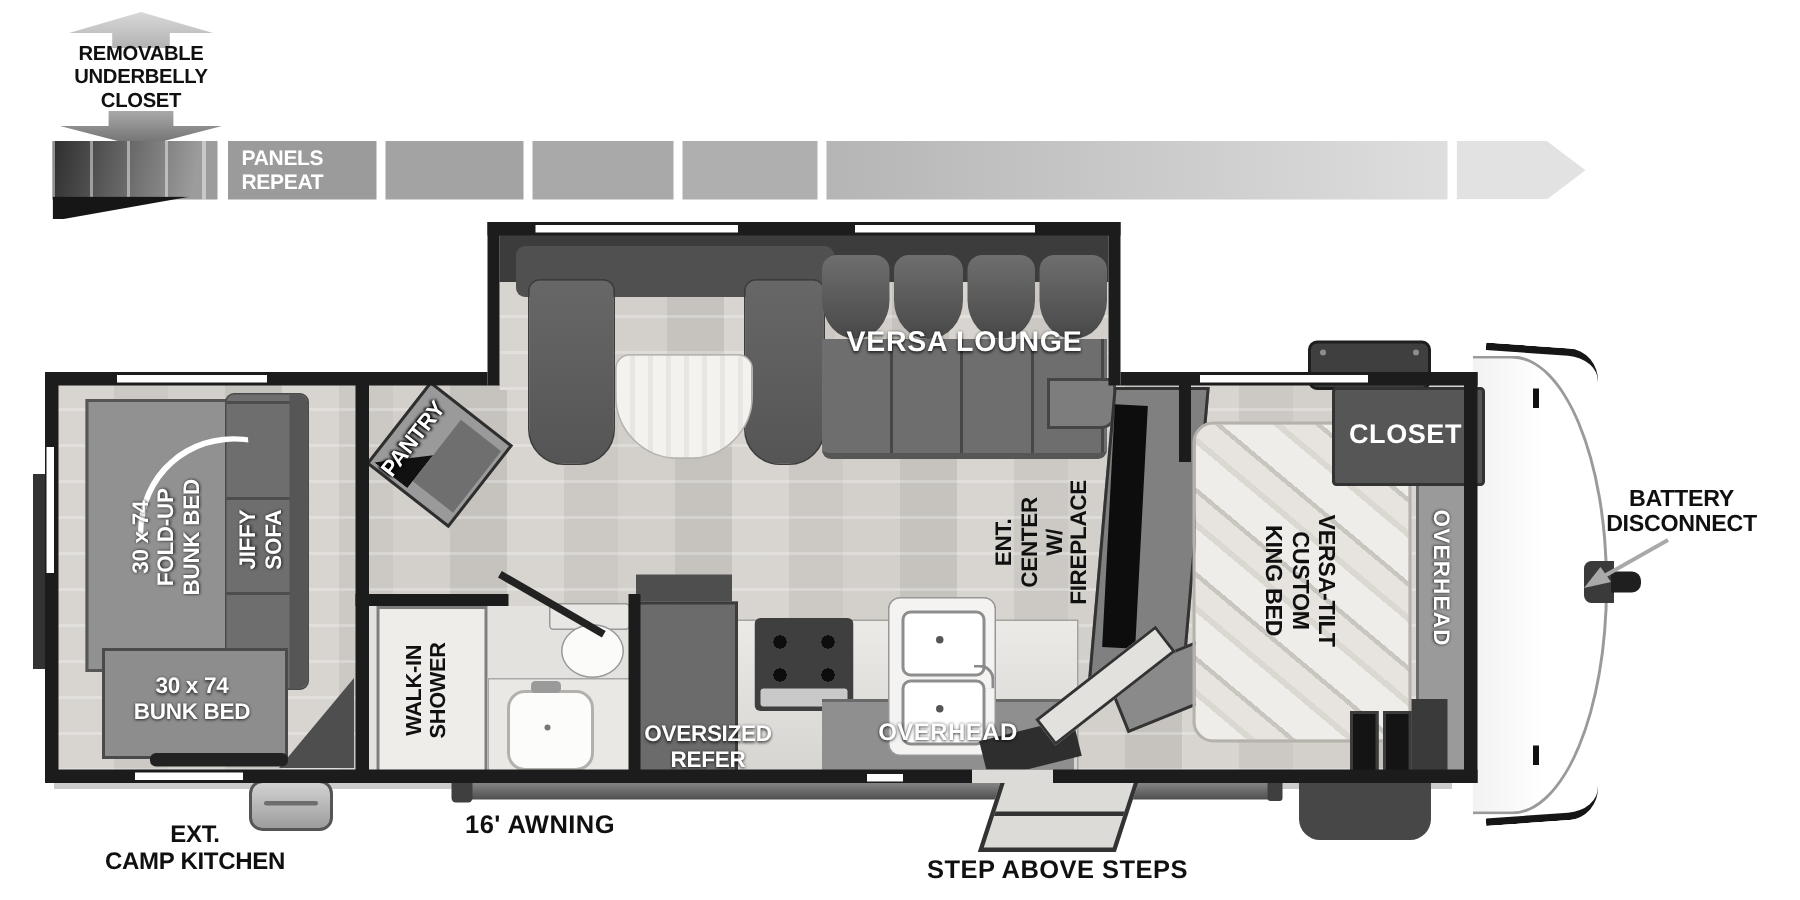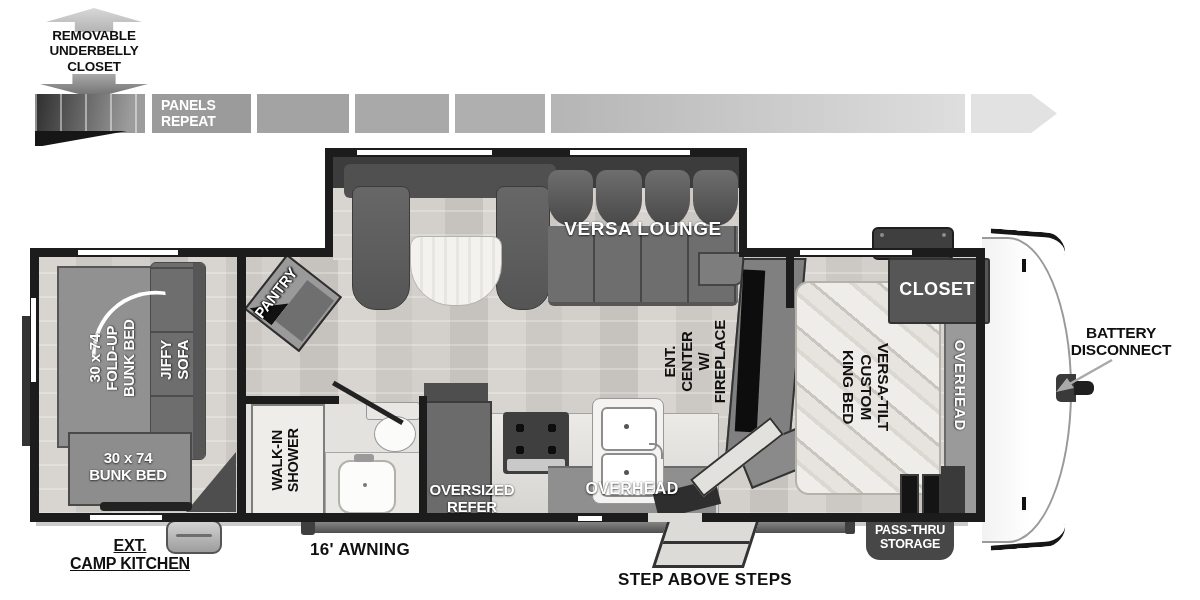--- a/index.html
+++ b/index.html
@@ -195,23 +195,20 @@
   <div class="abs" style="left:308px;top:522px;width:540px;height:11px;background:linear-gradient(#858585,#4e4e4e);z-index:3;"></div>
   <div class="abs" style="left:301px;top:519px;width:14px;height:16px;background:#3f3f3f;border-radius:3px;z-index:4;"></div>
   <div class="abs" style="left:845px;top:518px;width:10px;height:16px;background:#3f3f3f;border-radius:2px;z-index:4;"></div>
 
   <div class="abs" style="left:166px;top:520px;width:52px;height:30px;background:linear-gradient(#d2d2d2,#9d9d9d);
               border:2px solid #555;border-radius:9px;z-index:4;">
     <div class="abs" style="left:8px;top:12px;width:36px;height:3px;background:#6e6e6e;border-radius:2px;"></div>
   </div>
 
   <div class="abs" style="left:866px;top:514px;width:88px;height:46px;background:#474747;border-radius:4px 4px 14px 14px;z-index:5;"></div>
-  <div class="lbl white" style="left:866px;top:516px;width:88px;height:42px;font-size:12.5px;text-shadow:none;">
-    <span>PASS-THRU
-STORAGE</span></div>
 
   <div class="abs" style="left:982px;top:237px;width:88px;height:302px;background:linear-gradient(to right,#f2f2f2,#fff 55%);
               border:2px solid #9a9a9a;border-left:none;border-radius:0 64px 64px 0/0 152px 152px 0;z-index:6;"></div>
   <div class="abs" style="left:990px;top:231px;width:76px;height:16px;border-top:5px solid #161616;
               border-radius:0 100px 0 0;transform:rotate(4deg);z-index:7;"></div>
   <div class="abs" style="left:990px;top:527px;width:76px;height:16px;border-bottom:5px solid #161616;
               border-radius:0 0 100px 0;transform:rotate(-4deg);z-index:7;"></div>
   <div class="abs" style="left:1022px;top:259px;width:4px;height:13px;background:#111;z-index:8;"></div>
   <div class="abs" style="left:1022px;top:497px;width:4px;height:13px;background:#111;z-index:8;"></div>
 
@@ -243,21 +240,21 @@
 
   <div class="win" style="left:357px;top:150px;width:135px;height:5px;"></div>
   <div class="win" style="left:570px;top:150px;width:120px;height:5px;"></div>
   <div class="win" style="left:78px;top:250px;width:100px;height:5px;"></div>
   <div class="win" style="left:800px;top:250px;width:112px;height:5px;"></div>
   <div class="win" style="left:31px;top:298px;width:5px;height:84px;"></div>
   <div class="win" style="left:90px;top:515px;width:72px;height:5px;"></div>
   <div class="win" style="left:578px;top:516px;width:24px;height:5px;"></div>
   <div class="abs" style="left:648px;top:513px;width:54px;height:9px;background:#dcdbd8;z-index:41;"></div>
 
-  <div class="lbl black" style="left:45px;top:535px;width:170px;height:40px;font-size:16px;text-decoration:underline;">
+  <div class="lbl black" style="left:45px;top:546px;width:170px;height:40px;font-size:16px;">
     <span>EXT.
 CAMP KITCHEN</span></div>
   <div class="lbl black" style="left:290px;top:538px;width:140px;height:24px;font-size:17px;letter-spacing:.3px;">
     <span>16' AWNING</span></div>
   <div class="lbl black" style="left:615px;top:568px;width:180px;height:24px;font-size:17px;letter-spacing:.3px;">
     <span>STEP ABOVE STEPS</span></div>
 
 </div>
 
 </body></html>

